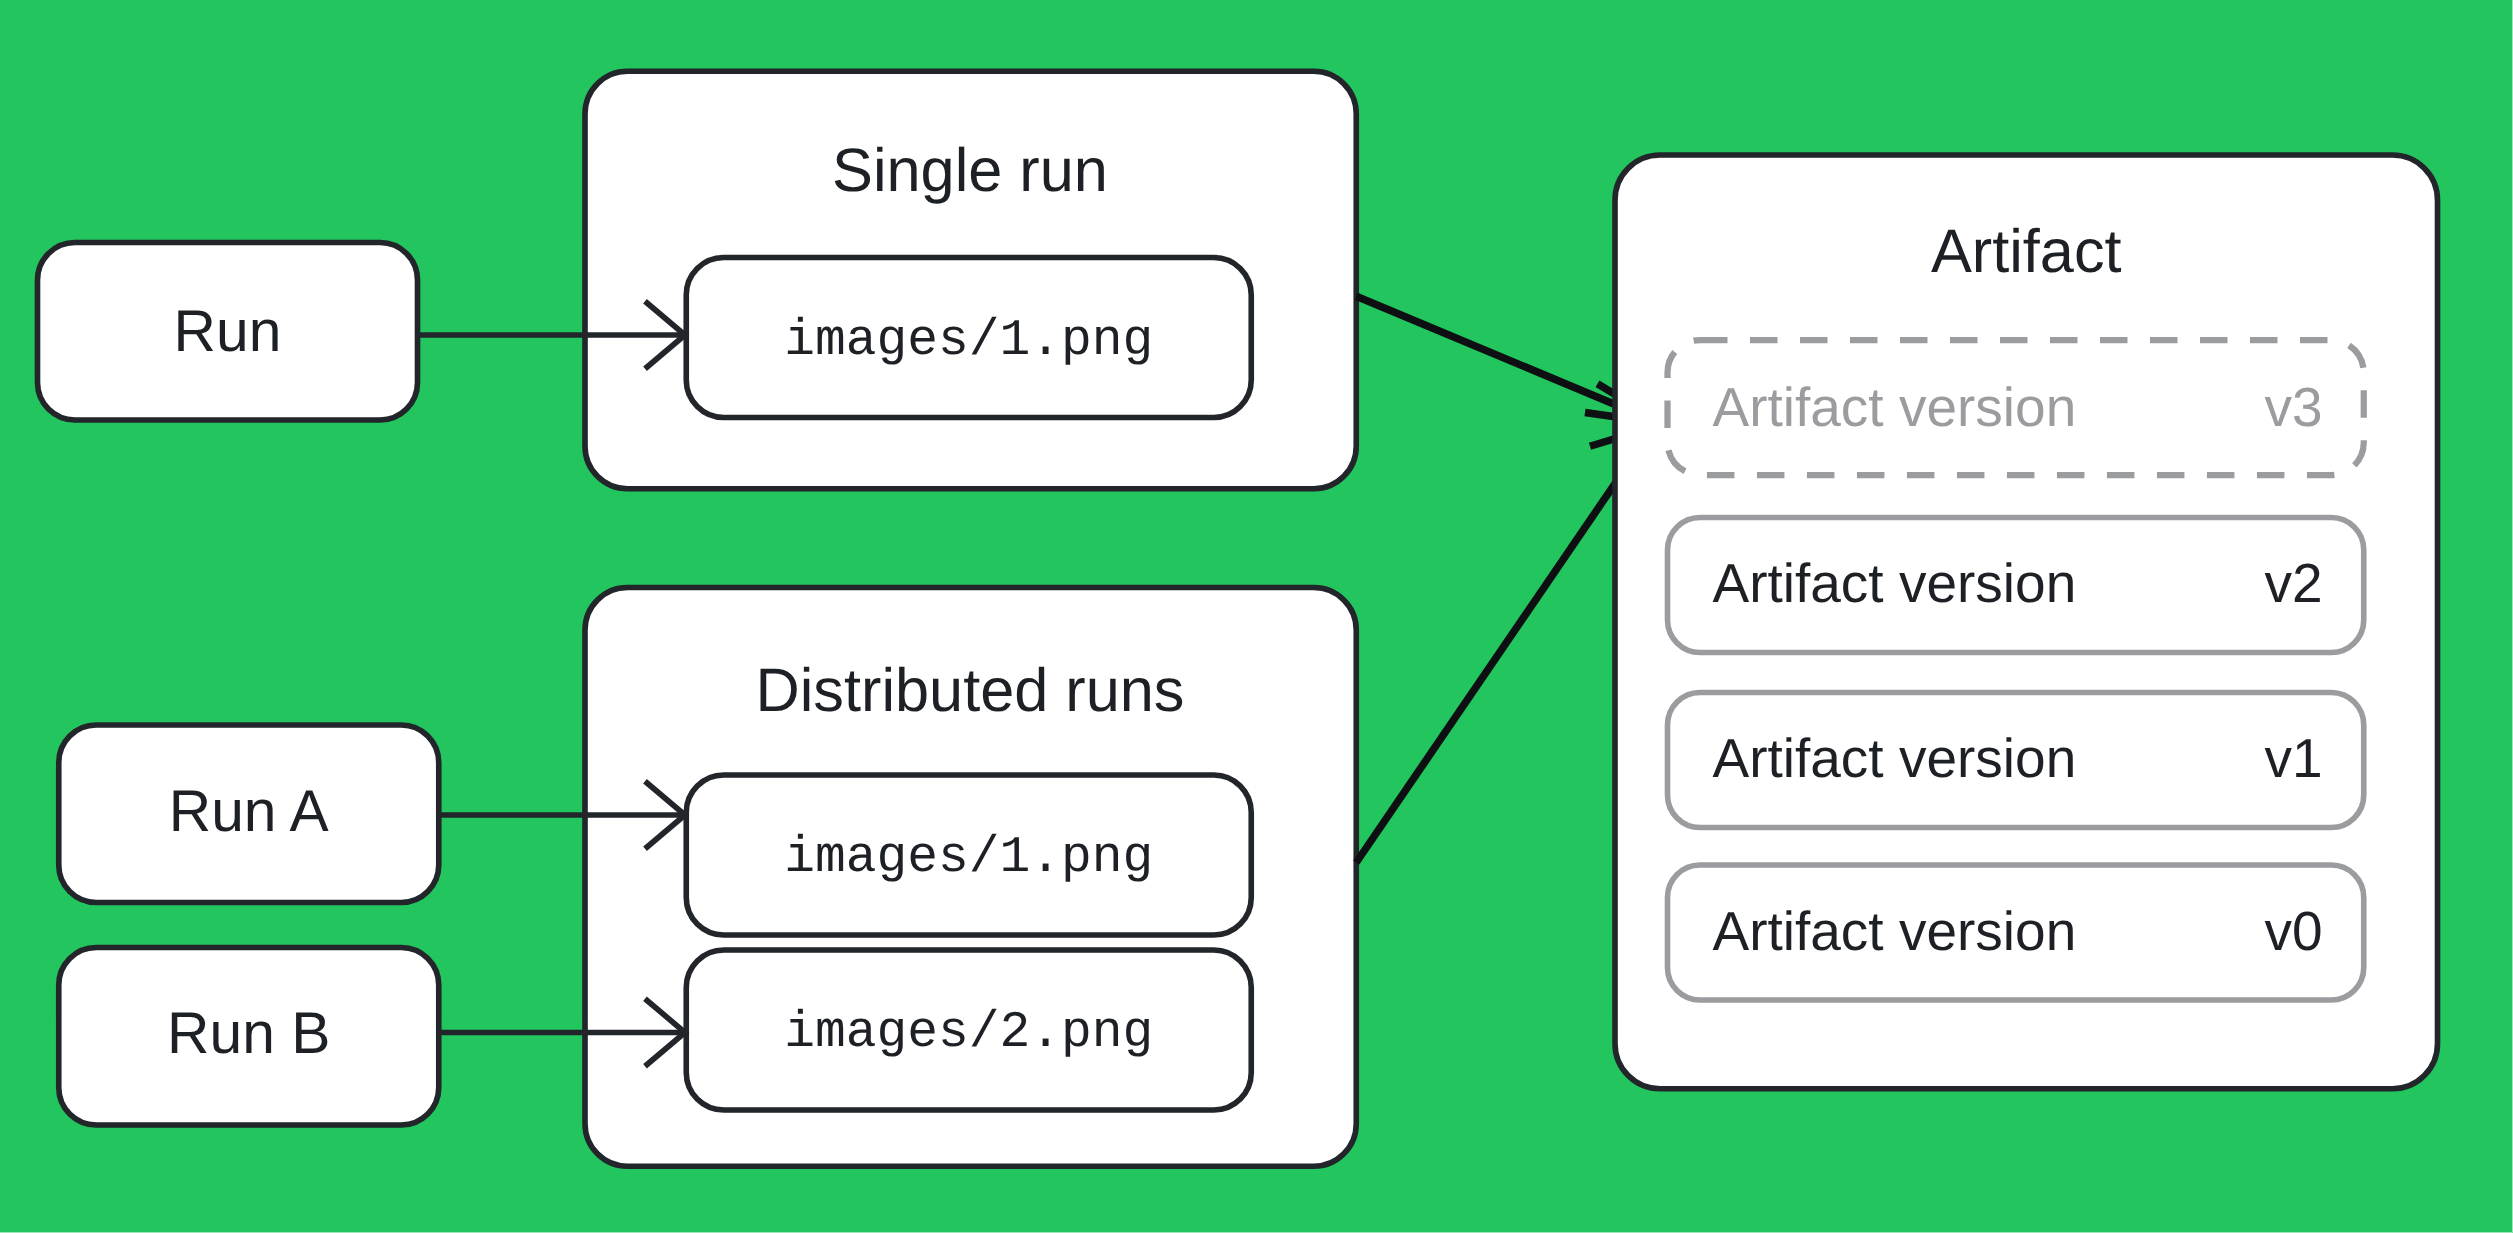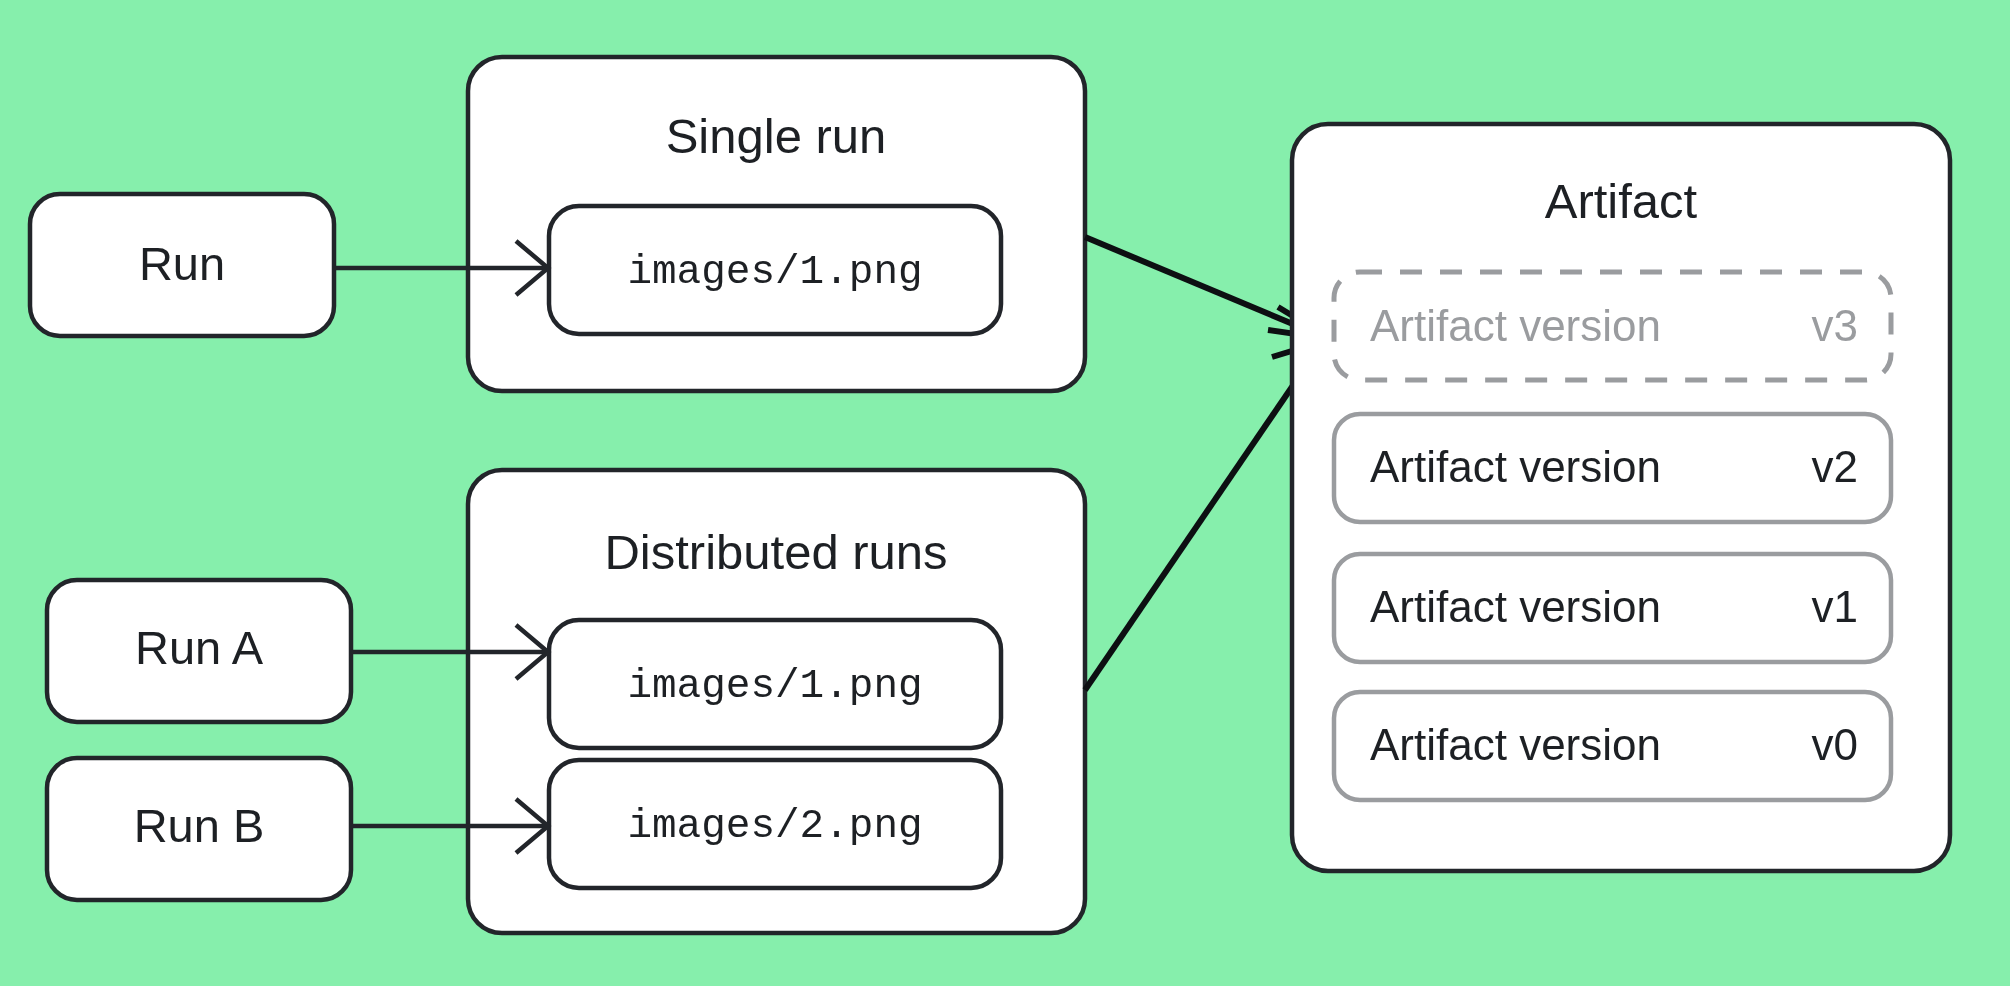--- a/index.html
+++ b/index.html
@@ -7,21 +7,21 @@
     padding: 0;
     background: #ffffff;
   }
   body {
     font-family: "Liberation Sans", sans-serif;
   }
   #canvas {
     position: relative;
     width: 2010px;
     height: 986px;
-    background: #86efac;
+    background: #22c55e;
     overflow: hidden;
   }
   svg#diagram {
     position: absolute;
     top: 0;
     left: 0;
     width: 2010px;
     height: 986px;
   }
   .box-dark {

